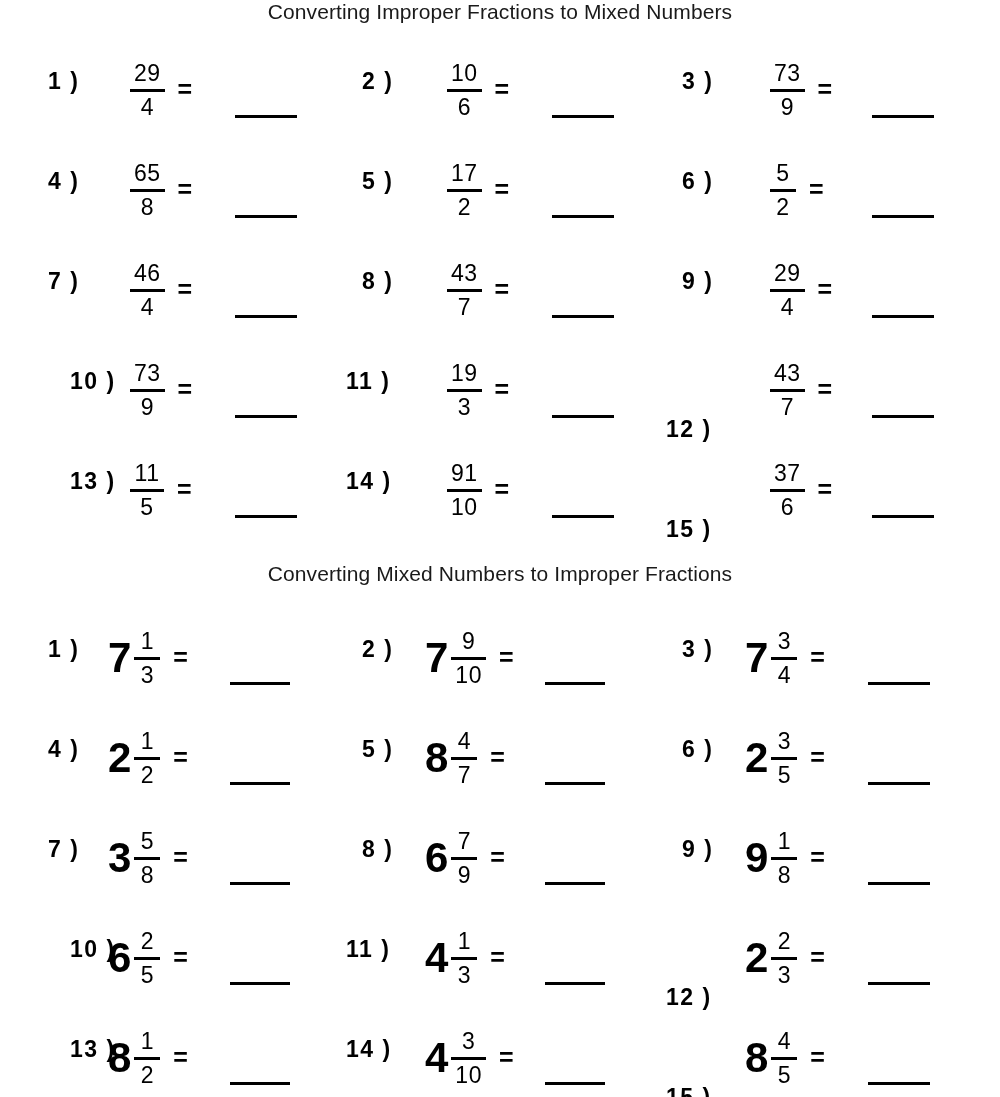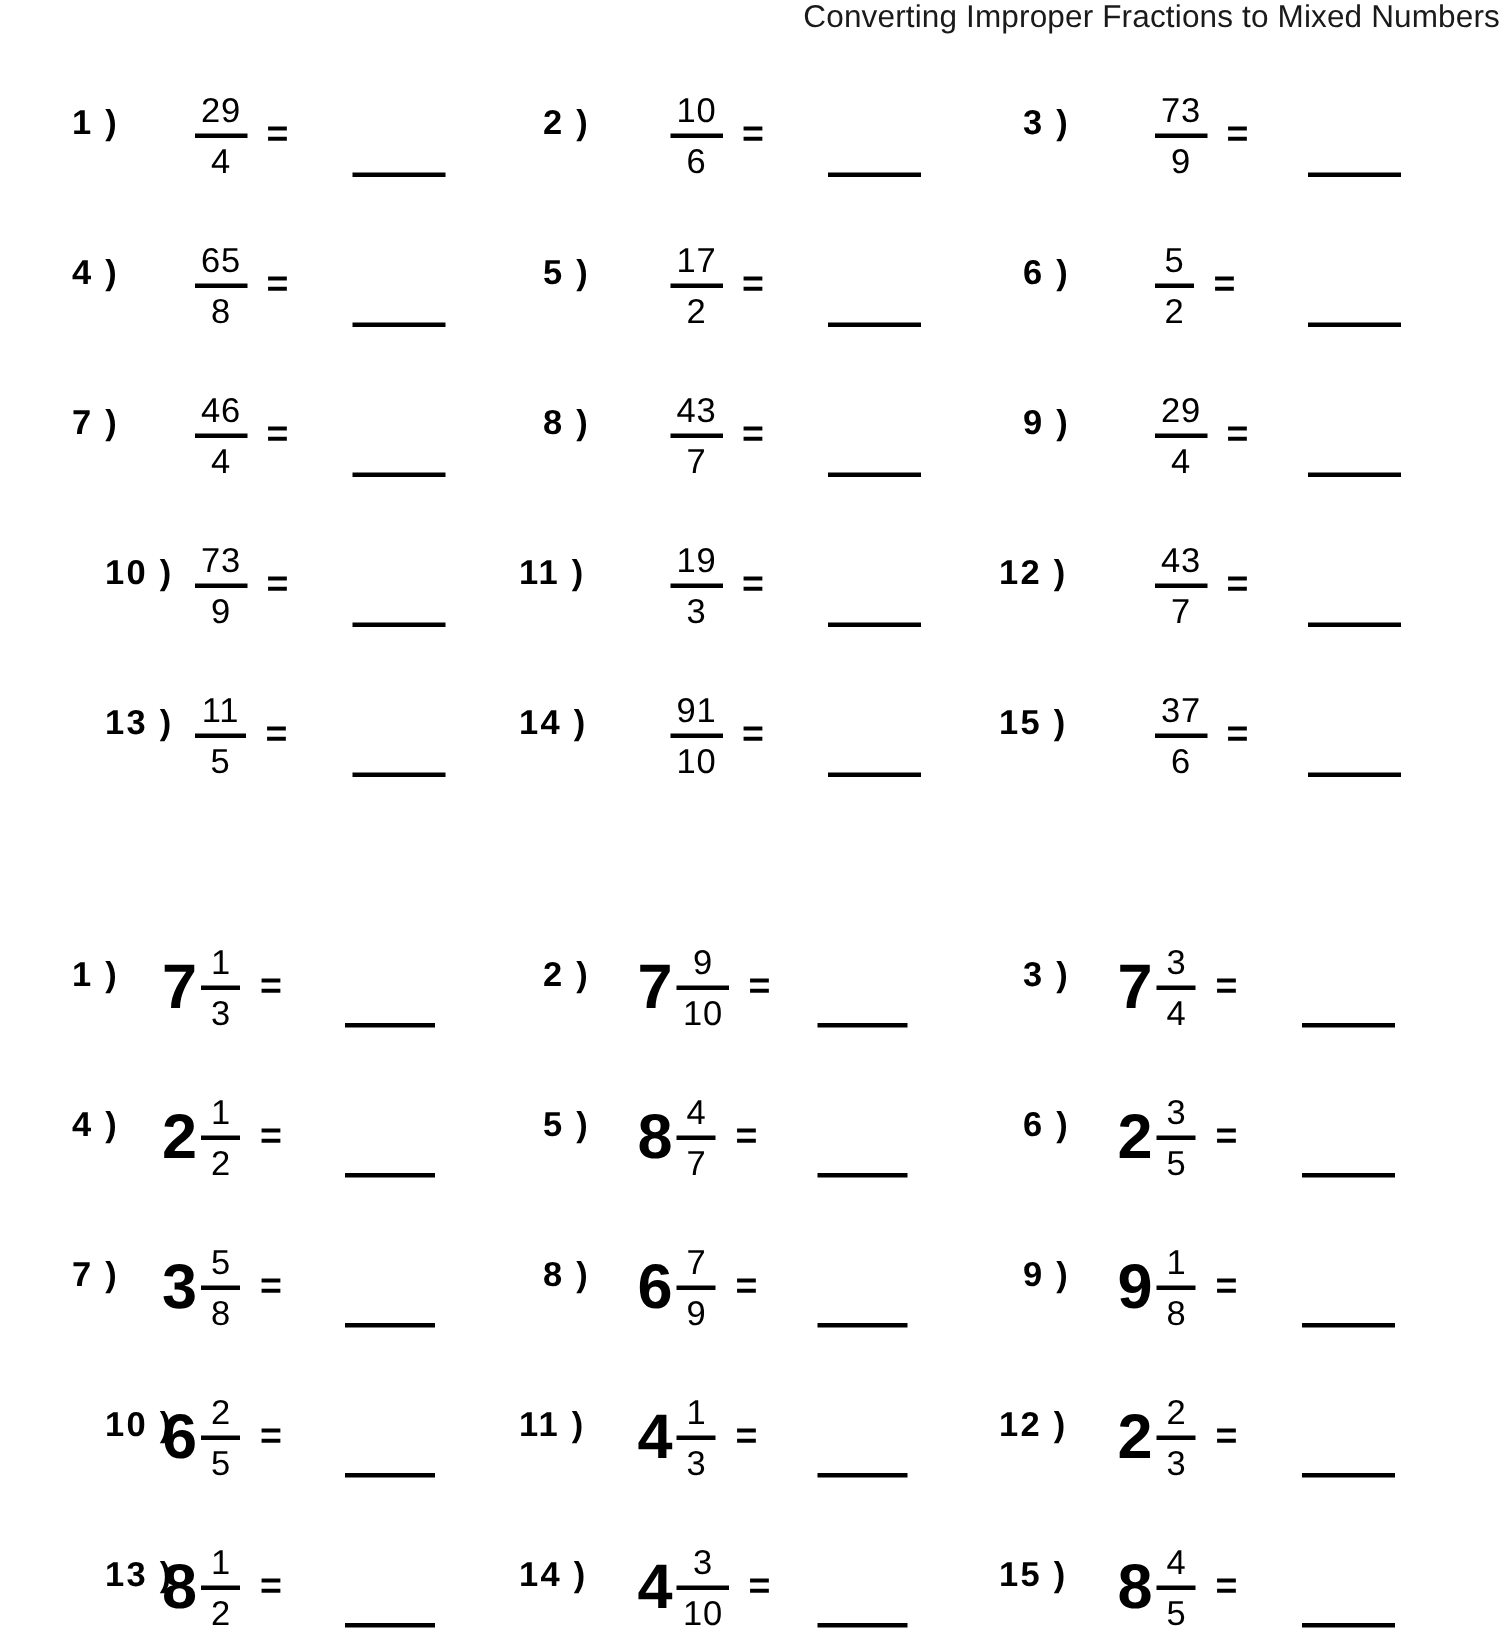--- a/index.html
+++ b/index.html
@@ -20,21 +20,21 @@
     position: relative;
     width: 1000px;
     height: 1097px;
   }
 
   
   .section-title {
     position: absolute;
     left: 0;
     width: 1000px;
-    text-align: right;
+    text-align: center;
     font-family: "Liberation Sans", sans-serif;
     font-size: 21px;
     font-weight: 400;
     letter-spacing: 0.1px;
     color: #1a1a1a;
     white-space: nowrap;
   }
   #title-1 { top: 0px; }
   #title-2 { top: 562px; }
 
@@ -73,21 +73,21 @@
     white-space: nowrap;
     letter-spacing: 1.5px;
   }
   .col-1 .prob-num { left: 18px; }
   .col-2 .prob-num { left: 17px; }
   .col-3 .prob-num { left: 17px; }
   
   .prob-num.wide { letter-spacing: 1.5px; }
   .col-1 .prob-num.wide { left: 2px; margin-left: 38px; }
   .col-2 .prob-num.wide { left: 1px; }
-  .col-3 .prob-num.wide { left: 1px; }
+  .col-3 .prob-num.wide { left: 1px; margin-top: 48px; }
 
   
   .expr {
     position: absolute;
     top: 8px;
     display: flex;
     align-items: center;
     height: 84px;
   }
   .col-1 .expr { left: 100px; }
@@ -346,20 +346,21 @@
               <span class="bar"></span>
               <span class="den">6</span>
             </span>
             <span class="eq">=</span>
           </div>
           <div class="blank"></div>
         </div>
       </div>
     </div>
 
+  <div class="section-title" id="title-2">Converting Mixed Numbers to Improper Fractions</div>
 
   <div class="section" id="section-2">
       <div class="prob-row">
         <div class="problem col-1">
           <div class="prob-num">1 )</div>
           <div class="expr">
             <span class="whole">7</span>
             <span class="frac narrow">
               <span class="num">1</span>
               <span class="bar"></span>

